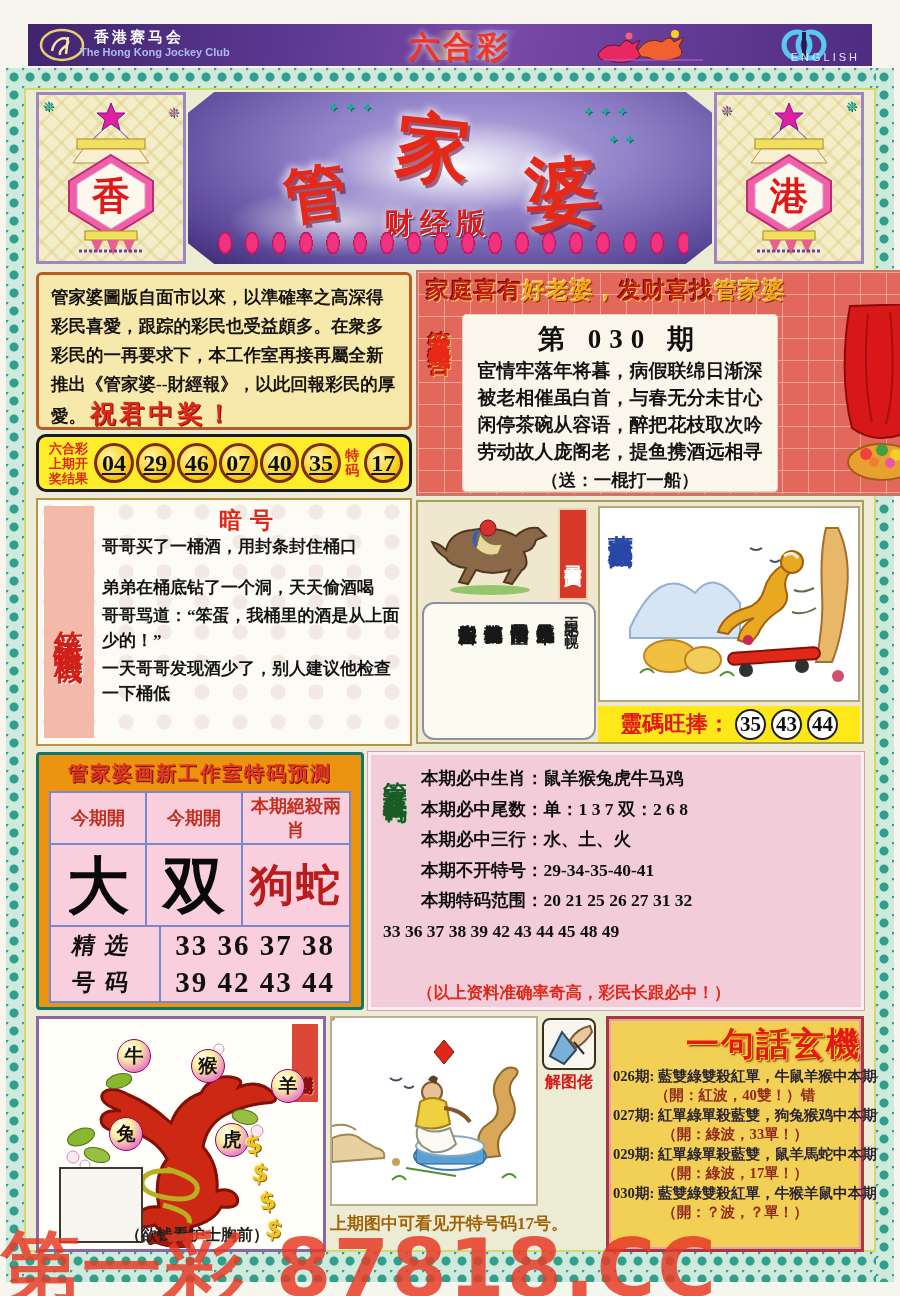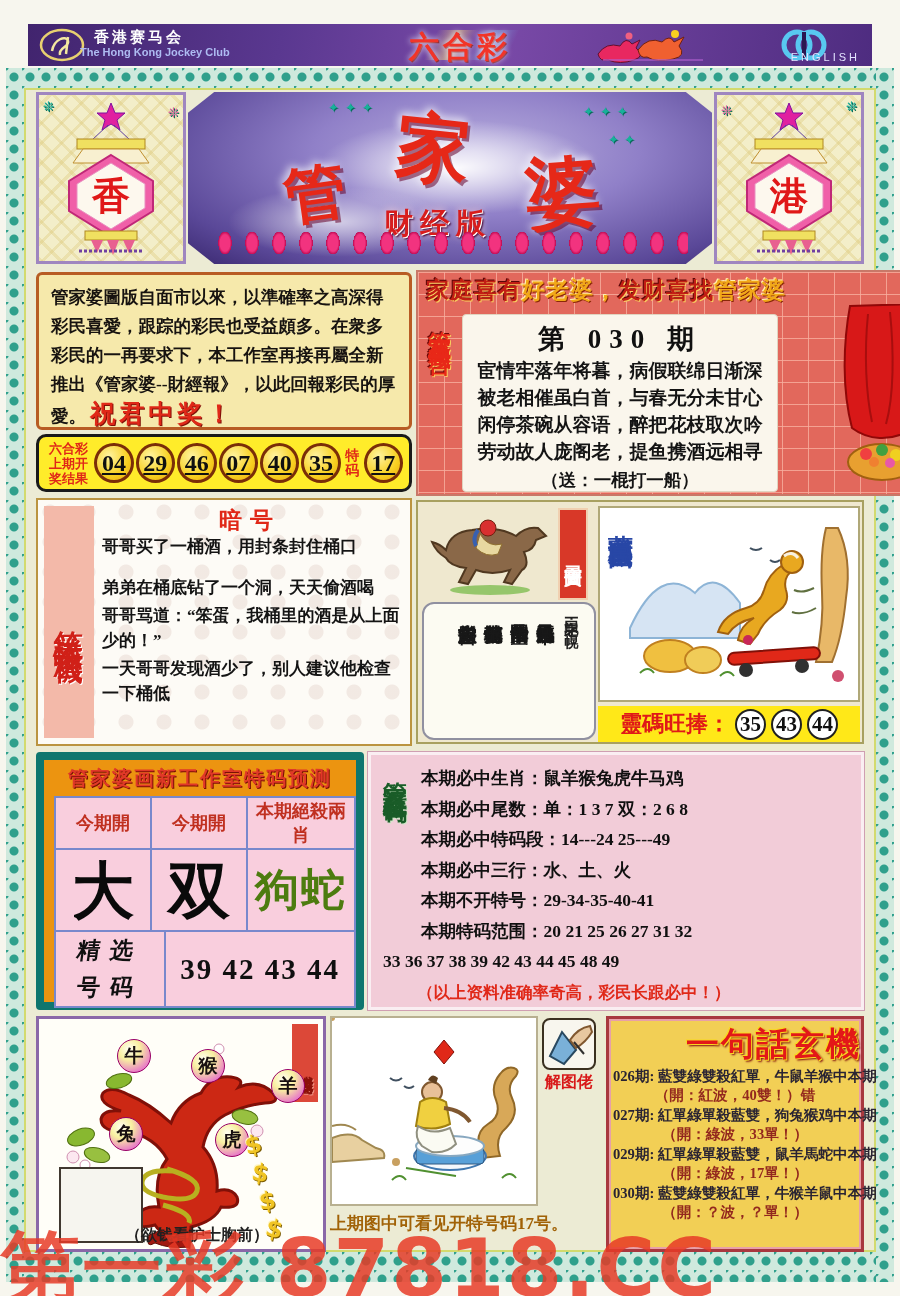--- a/index.html
+++ b/index.html
@@ -57,27 +57,27 @@
   .scroll{left:4px;top:100px;width:174px;height:138px;background:#fcfbf2;border:2px solid #9090a0;border-radius:12px;box-sizing:border-box;}
   .scroll-inner{position:absolute;top:6px;right:10px;bottom:6px;left:14px;writing-mode:vertical-rl;text-orientation:upright;}
   .scroll-intro{font-size:14px;font-weight:700;color:#202020;line-height:26px;}
   .scroll-line{font-size:18.5px;font-weight:800;color:#181818;line-height:26px;}
   .pic-panel{left:180px;top:4px;width:262px;height:196px;background:#ffffff;border:2px solid #b0a878;box-sizing:border-box;}
   .pic-label{left:4px;top:6px;height:184px;font-size:25px;font-weight:900;color:#2847a6;letter-spacing:3px;}
   .lucky-strip{left:180px;top:204px;width:262px;height:36px;background:#ffe818;display:flex;align-items:center;justify-content:center;gap:5px;}
   .lucky-label{color:#e01818;font-size:22px;font-weight:900;}
   .lucky-ball{width:31px;height:31px;border-radius:50%;background:#ffffff;border:2px solid #202020;box-sizing:border-box;display:flex;align-items:center;justify-content:center;font-size:21px;font-weight:900;color:#101010;}
   
-  .pred-box{left:36px;top:752px;width:328px;height:258px;background:#ec9410;border:8px solid #0f766e;border-radius:4px;box-sizing:border-box;}
+  .pred-box{left:36px;top:752px;width:328px;height:258px;background:#ec9410;border:3px solid #0f766e;border-radius:4px;box-sizing:border-box;}
   .pred-header{left:0;right:0;top:5px;text-align:center;font-size:20px;font-weight:900;color:#e03828;letter-spacing:2px;text-shadow:1px 1px 0 #7a1004;}
   .pred-table{left:10px;top:36px;width:302px;border-collapse:collapse;}
   .pred-table td{border:2px solid #7888cc;background:#f9cedd;text-align:center;}
   .pred-h{font-size:18px;font-weight:900;color:#c03020;height:34px;}
   .pred-big{font-size:62px;font-weight:900;color:#0a0a0a;height:80px;line-height:70px;}
-  .pred-two{font-size:44px;font-weight:900;color:#4d7c0f;letter-spacing:2px;}
+  .pred-two{font-size:44px;font-weight:900;color:#b91c1c;letter-spacing:2px;}
   .sel-box{left:10px;top:170px;width:302px;height:78px;background:#f9cedd;border:2px solid #7888cc;box-sizing:border-box;display:flex;}
   .sel-labels{width:108px;border-right:2px solid #7888cc;display:flex;flex-direction:column;justify-content:space-around;align-items:center;}
   .sel-labels span{font-size:23px;font-weight:900;color:#101010;letter-spacing:10px;transform:skewX(-8deg);}
   .sel-nums{flex:1;display:flex;flex-direction:column;justify-content:space-around;align-items:center;font-size:29px;font-weight:800;color:#101010;letter-spacing:2px;}
   
   .direct-box{left:368px;top:752px;width:496px;height:258px;background:#f2ccd8;border:3px solid #faeef2;outline:1px solid #cf9fb2;box-sizing:border-box;}
   .direct-side{left:8px;top:8px;height:240px;font-size:24px;font-weight:900;color:#1a5c28;letter-spacing:3px;text-shadow:1px 1px 0 #d0e8c8;}
   .direct-lines{left:50px;top:8px;right:6px;}
   .direct-lines div{font-size:17.5px;line-height:30.5px;font-weight:800;color:#101010;white-space:nowrap;}
   .direct-lines div.outdent{margin-left:-38px;}
@@ -313,31 +313,31 @@
         <td class="pred-big pred-two">狗蛇</td>
       </tr>
     </tbody>
       </table>
     <div class="abs sel-box">
       <div class="sel-labels">
         <span>精选</span>
         <span>号码</span>
       </div>
       <div class="sel-nums">
+        <span>33 36 37 38</span>
         <span>39 42 43 44</span>
       </div>
     </div>
   </div>
 
   <div class="abs direct-box">
     <div class="abs direct-side vtext">管家婆直言特码</div>
     <div class="abs direct-lines">
       <div>本期必中生肖：鼠羊猴兔虎牛马鸡</div>
       <div>本期必中尾数：单：1 3 7 双：2 6 8</div>
-      <div>本期必中特码段：14---24  25---49</div>
       <div>本期必中三行：水、土、火</div>
       <div>本期不开特号：29-34-35-40-41</div>
       <div>本期特码范围：20 21 25 26 27 31 32</div>
       <div class="outdent">33 36 37 38 39 42 43 44 45 48 49</div>
     </div>
     <div class="abs direct-footer">（以上资料准确率奇高，彩民长跟必中！）</div>
   </div>
 
   <div class="abs tree-panel">
     <svg class="abs" style="left:0;top:0;" width="284" height="230" viewBox="0 0 284 230">

